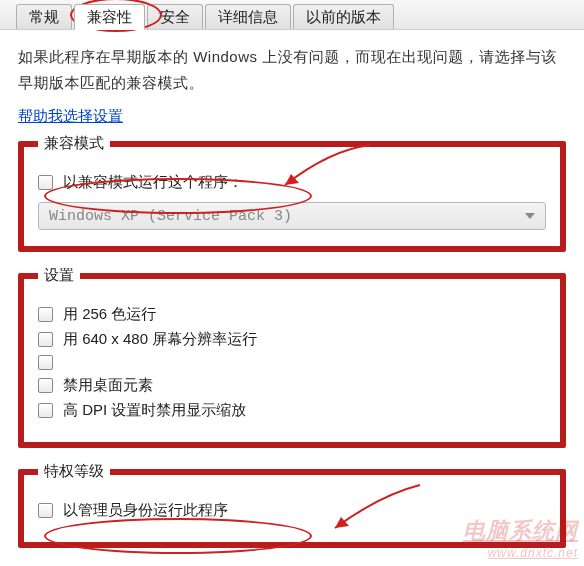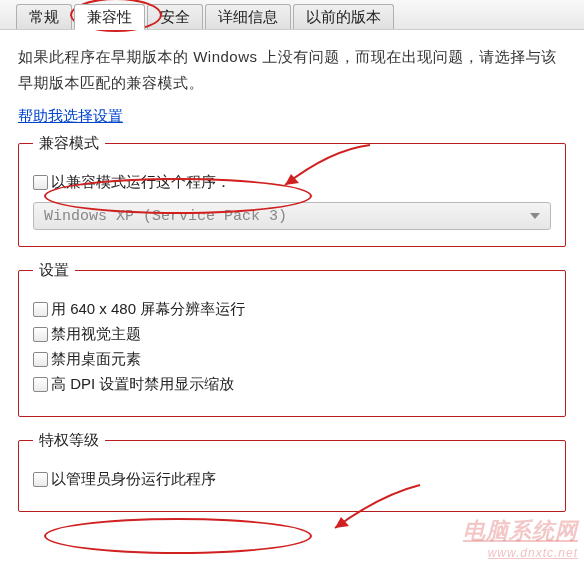--- a/index.html
+++ b/index.html
@@ -48,35 +48,35 @@
   letter-spacing: 0.5px;
 }
 .help-link {
   color: #0044cc;
   text-decoration: underline;
   cursor: pointer;
   display: inline-block;
   margin-bottom: 8px;
 }
 fieldset {
-  border: 1px solid #b91c1c;
+  border: 6px solid #b91c1c;
   border-radius: 2px;
   padding: 14px 14px 16px 14px;
   margin-bottom: 14px;
 }
 legend {
   padding: 0 6px;
   color: #222;
   font-size: 15px;
 }
 .row {
   display: flex;
   align-items: center;
   margin: 6px 0;
-  gap: 3px;
+  gap: 10px;
 }
 .checkbox {
   width: 15px;
   height: 15px;
   border: 1px solid #888;
   background: linear-gradient(#fff, #eaeaea);
   border-radius: 2px;
   flex-shrink: 0;
   cursor: pointer;
 }
@@ -158,25 +158,28 @@
     <div class="combo">
       <span>Windows XP (Service Pack 3)</span>
       <span class="caret"></span>
     </div>
   </fieldset>
 
   <fieldset>
     <legend>设置</legend>
     <div class="row">
       <div class="checkbox"></div>
+      <span class="chk-label">用 256 色运行</span>
+    </div>
+    <div class="row">
+      <div class="checkbox"></div>
       <span class="chk-label">用 640 x 480 屏幕分辨率运行</span>
     </div>
     <div class="row">
       <div class="checkbox"></div>
-      <span class="chk-label">禁用视觉主题</span>
     </div>
     <div class="row">
       <div class="checkbox"></div>
       <span class="chk-label">禁用桌面元素</span>
     </div>
     <div class="row">
       <div class="checkbox"></div>
       <span class="chk-label">高 DPI 设置时禁用显示缩放</span>
     </div>
   </fieldset>

